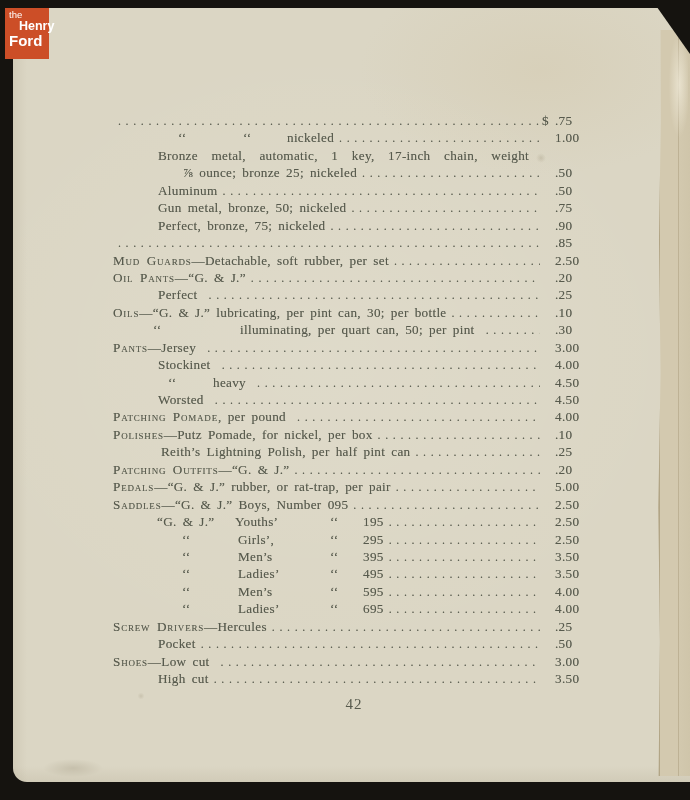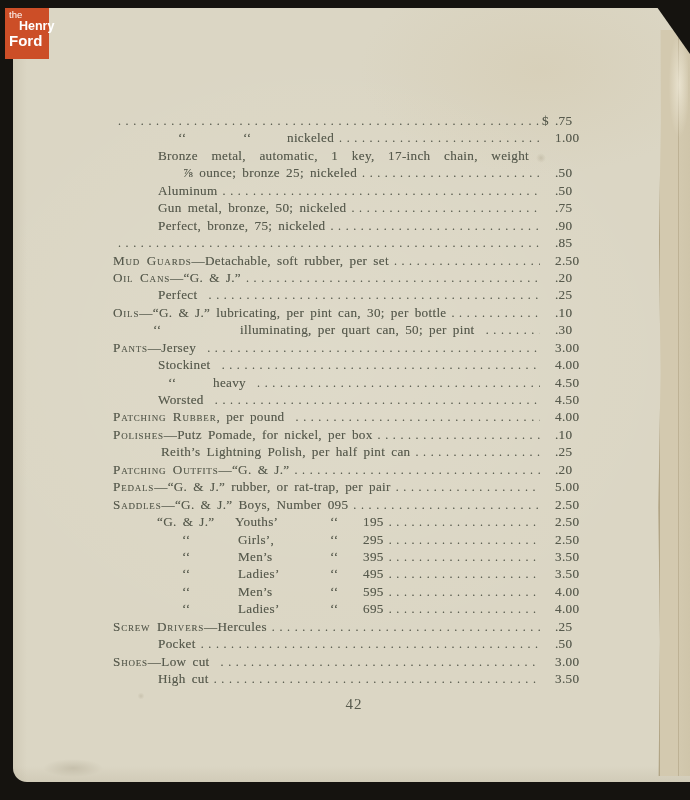--- a/index.html
+++ b/index.html
@@ -97,29 +97,29 @@
     <div class="content" id="rows">
         <div class="row"><span class="leader"></span><span class="dollar">$</span><span class="price">.75</span></div>
         <div class="row"><span class="desc" style="padding-left: 65px;"><span class="cell" style="width: 65px;">‘‘</span><span class="cell" style="width: 44px;">‘‘</span><span class="cell">nickeled</span></span><span class="leader"></span><span class="dollar"></span><span class="price">1.00</span></div>
         <div class="row" style="word-spacing: 10px;"><span class="desc" style="padding-left: 45px;"><span>Bronze metal, automatic, 1 key, 17-inch chain, weight</span></span></div>
         <div class="row"><span class="desc" style="padding-left: 70px; text-align: right;"><span>⅞ ounce; bronze 25; nickeled</span></span><span class="leader"></span><span class="dollar"></span><span class="price">.50</span></div>
         <div class="row"><span class="desc" style="padding-left: 45px;"><span>Aluminum</span></span><span class="leader"></span><span class="dollar"></span><span class="price">.50</span></div>
         <div class="row"><span class="desc" style="padding-left: 45px;"><span>Gun metal, bronze, 50; nickeled</span></span><span class="leader"></span><span class="dollar"></span><span class="price">.75</span></div>
         <div class="row"><span class="desc" style="padding-left: 45px;"><span>Perfect, bronze, 75; nickeled</span></span><span class="leader"></span><span class="dollar"></span><span class="price">.90</span></div>
         <div class="row"><span class="leader"></span><span class="dollar"></span><span class="price">.85</span></div>
         <div class="row"><span class="desc"><span class="cap">Mud Guards</span><span>—Detachable, soft rubber, per set</span></span><span class="leader"></span><span class="dollar"></span><span class="price">2.50</span></div>
-        <div class="row"><span class="desc"><span class="cap">Oil Cans</span><span>—“G. &amp; J.”</span></span><span class="leader"></span><span class="dollar"></span><span class="price">.20</span></div>
+        <div class="row"><span class="desc"><span class="cap">Oil Pants</span><span>—“G. &amp; J.”</span></span><span class="leader"></span><span class="dollar"></span><span class="price">.20</span></div>
         <div class="row"><span class="desc" style="padding-left: 45px;"><span>Perfect </span></span><span class="leader"></span><span class="dollar"></span><span class="price">.25</span></div>
         <div class="row"><span class="desc"><span class="cap">Oils</span><span>—“G. &amp; J.” lubricating, per pint can, 30; per bottle</span></span><span class="leader"></span><span class="dollar"></span><span class="price">.10</span></div>
         <div class="row"><span class="desc" style="padding-left: 40px;"><span class="cell" style="width: 87px;">‘‘</span><span class="cell">illuminating, per quart can, 50; per pint </span></span><span class="leader"></span><span class="dollar"></span><span class="price">.30</span></div>
         <div class="row"><span class="desc"><span class="cap">Pants</span><span>—Jersey </span></span><span class="leader"></span><span class="dollar"></span><span class="price">3.00</span></div>
         <div class="row"><span class="desc" style="padding-left: 45px;"><span>Stockinet </span></span><span class="leader"></span><span class="dollar"></span><span class="price">4.00</span></div>
         <div class="row"><span class="desc" style="padding-left: 55px;"><span class="cell" style="width: 45px;">‘‘</span><span class="cell">heavy </span></span><span class="leader"></span><span class="dollar"></span><span class="price">4.50</span></div>
         <div class="row"><span class="desc" style="padding-left: 45px;"><span>Worsted </span></span><span class="leader"></span><span class="dollar"></span><span class="price">4.50</span></div>
-        <div class="row"><span class="desc"><span class="cap">Patching Rubber</span><span>, per pound </span></span><span class="leader"></span><span class="dollar"></span><span class="price">4.00</span></div>
+        <div class="row"><span class="desc"><span class="cap">Patching Pomade</span><span>, per pound </span></span><span class="leader"></span><span class="dollar"></span><span class="price">4.00</span></div>
         <div class="row"><span class="desc"><span class="cap">Polishes</span><span>—Putz Pomade, for nickel, per box</span></span><span class="leader"></span><span class="dollar"></span><span class="price">.10</span></div>
         <div class="row"><span class="desc" style="padding-left: 48px;"><span>Reith’s Lightning Polish, per half pint can</span></span><span class="leader"></span><span class="dollar"></span><span class="price">.25</span></div>
         <div class="row"><span class="desc"><span class="cap">Patching Outfits</span><span>—“G. &amp; J.”</span></span><span class="leader"></span><span class="dollar"></span><span class="price">.20</span></div>
         <div class="row"><span class="desc"><span class="cap">Pedals</span><span>—“G. &amp; J.” rubber, or rat-trap, per pair</span></span><span class="leader"></span><span class="dollar"></span><span class="price">5.00</span></div>
         <div class="row"><span class="desc"><span class="cap">Saddles</span><span>—“G. &amp; J.” Boys, Number 095</span></span><span class="leader"></span><span class="dollar"></span><span class="price">2.50</span></div>
         <div class="row"><span class="desc" style="padding-left: 44px;"><span class="cell" style="width: 78px;">“G. &amp; J.”</span><span class="cell" style="width: 95px;">Youths’</span><span class="cell" style="width: 33px;">‘‘</span><span class="cell">195</span></span><span class="leader"></span><span class="dollar"></span><span class="price">2.50</span></div>
         <div class="row"><span class="desc" style="padding-left: 69px;"><span class="cell" style="width: 56px;">‘‘</span><span class="cell" style="width: 92px;">Girls’,</span><span class="cell" style="width: 33px;">‘‘</span><span class="cell">295</span></span><span class="leader"></span><span class="dollar"></span><span class="price">2.50</span></div>
         <div class="row"><span class="desc" style="padding-left: 69px;"><span class="cell" style="width: 56px;">‘‘</span><span class="cell" style="width: 92px;">Men’s</span><span class="cell" style="width: 33px;">‘‘</span><span class="cell">395</span></span><span class="leader"></span><span class="dollar"></span><span class="price">3.50</span></div>
         <div class="row"><span class="desc" style="padding-left: 69px;"><span class="cell" style="width: 56px;">‘‘</span><span class="cell" style="width: 92px;">Ladies’</span><span class="cell" style="width: 33px;">‘‘</span><span class="cell">495</span></span><span class="leader"></span><span class="dollar"></span><span class="price">3.50</span></div>
         <div class="row"><span class="desc" style="padding-left: 69px;"><span class="cell" style="width: 56px;">‘‘</span><span class="cell" style="width: 92px;">Men’s</span><span class="cell" style="width: 33px;">‘‘</span><span class="cell">595</span></span><span class="leader"></span><span class="dollar"></span><span class="price">4.00</span></div>

